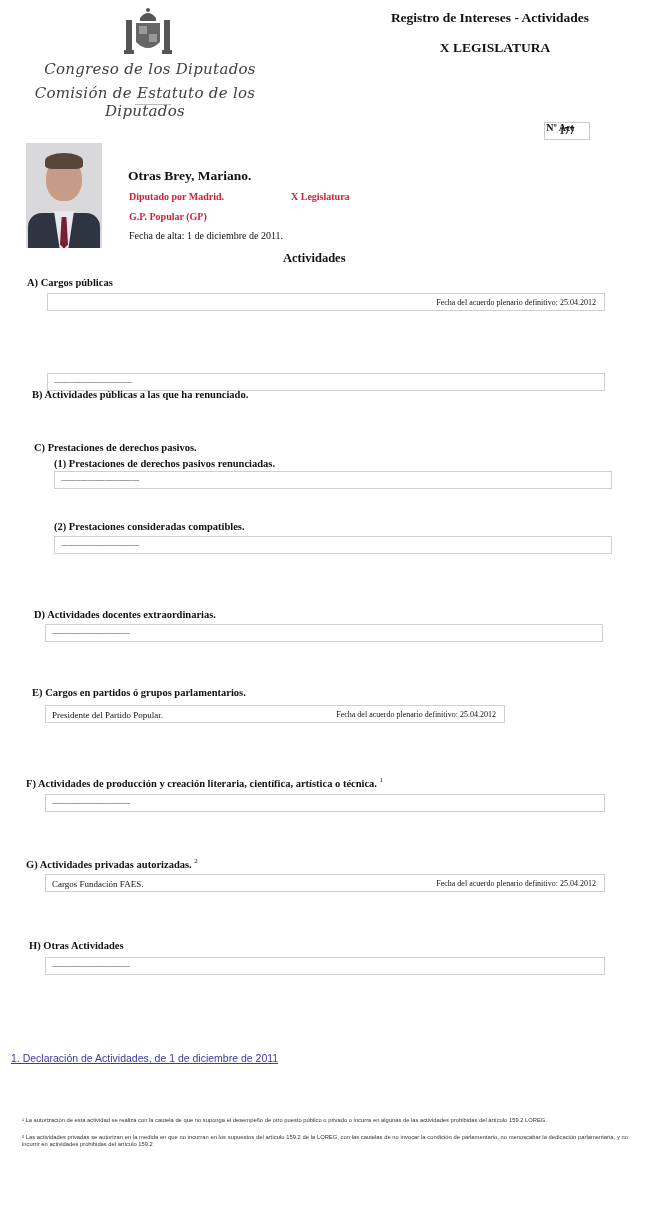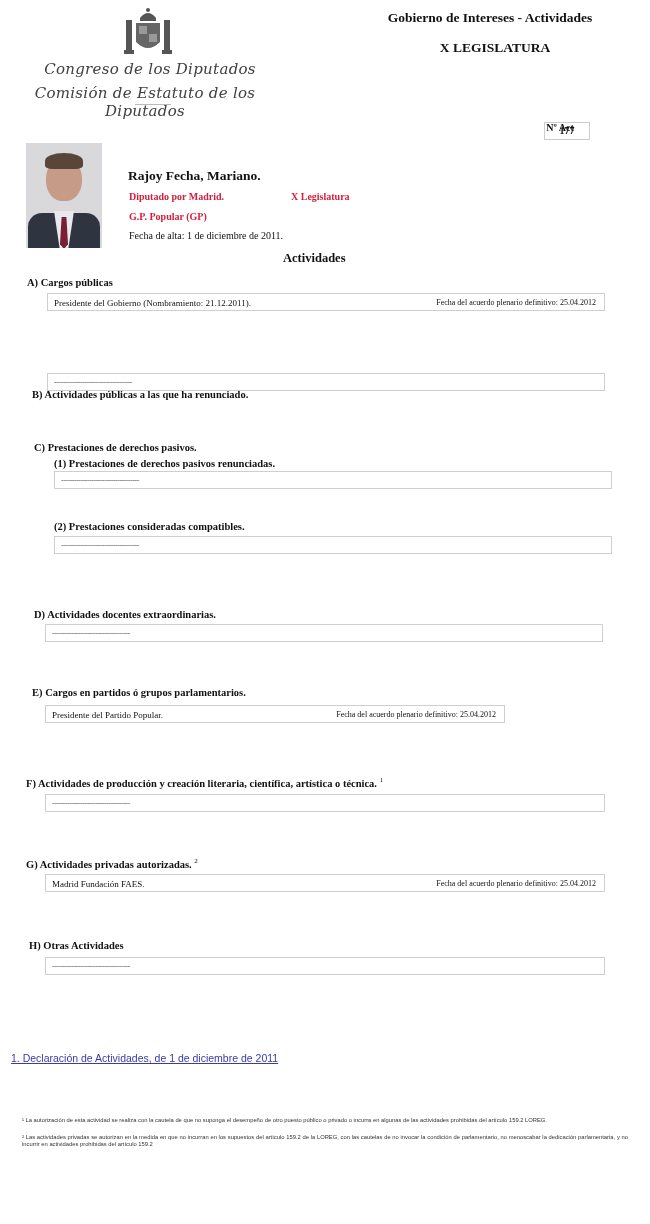--- a/index.html
+++ b/index.html
@@ -61,45 +61,44 @@
   </g>
   <g fill="#999">
     <rect x="19" y="20" width="8" height="8"></rect>
     <rect x="29" y="28" width="8" height="8"></rect>
   </g>
 </svg>
 <div class="abs crest-text crest-line1">Congreso de los Diputados</div>
 <div class="abs crest-text crest-line2">Comisión de Estatuto de los Diputados</div>
 <div class="abs crest-rule"></div>
 
-<div class="abs reg-title">Gobierno de Intereses - Actividades</div>
+<div class="abs reg-title">Registro de Intereses - Actividades</div>
 <div class="abs leg-title">X LEGISLATURA</div>
 
 <div class="abs nact-label">Nº Act</div>
 <div class="abs nact-box">177</div>
 
 <div class="abs photo">
   <div class="suit"></div>
   <div class="shirt"></div>
   <div class="tie"></div>
   <div class="head"></div>
   <div class="hair"></div>
 </div>
 
-<div class="abs name">Rajoy Fecha, Mariano.</div>
+<div class="abs name">Otras Brey, Mariano.</div>
 <div class="abs red dip">Diputado por Madrid.</div>
 <div class="abs red xleg">X Legislatura</div>
 <div class="abs red gp">G.P. Popular (GP)</div>
 <div class="abs alta">Fecha de alta: 1 de diciembre de 2011.</div>
 
 <div class="abs act-title">Actividades</div>
 
 <div class="abs sec-h" style="left:27px; top:277px;">A) Cargos públicas</div>
 <div class="abs box" style="left:47px; top:293px; width:558px;">
-  <span class="left">Presidente del Gobierno (Nombramiento: 21.12.2011).</span>
   <span class="right">Fecha del acuerdo plenario definitivo: 25.04.2012</span>
 </div>
 
 <div class="abs sec-h" style="left:32px; top:355px;margin-top:34px;">B) Actividades públicas a las que ha renunciado.</div>
 <div class="abs box" style="left:47px; top:373px; width:558px;">
   <span class="left dash">------------------------------------</span>
 </div>
 
 <div class="abs sec-h" style="left:34px; top:442px;">C) Prestaciones de derechos pasivos.</div>
 <div class="abs sec-h" style="left:54px; top:458px;">(1) Prestaciones de derechos pasivos renunciadas.</div>
@@ -128,21 +127,21 @@
 </div>
 <div class="abs box" style="left:45px; top:794px; width:560px;">
   <span class="left dash">------------------------------------</span>
 </div>
 
 <div class="abs sec-h" style="left:26px; top:857px;">
   <span>G) Actividades privadas autorizadas.</span>
   <sup>2</sup>
 </div>
 <div class="abs box" style="left:45px; top:874px; width:560px;">
-  <span class="left">Madrid Fundación FAES.</span>
+  <span class="left">Cargos Fundación FAES.</span>
   <span class="right">Fecha del acuerdo plenario definitivo: 25.04.2012</span>
 </div>
 
 <div class="abs sec-h" style="left:29px; top:940px;">H) Otras Actividades</div>
 <div class="abs box" style="left:45px; top:957px; width:560px;">
   <span class="left dash">------------------------------------</span>
 </div>
 
 <a class="abs link">1. Declaración de Actividades, de 1 de diciembre de 2011</a>
 

